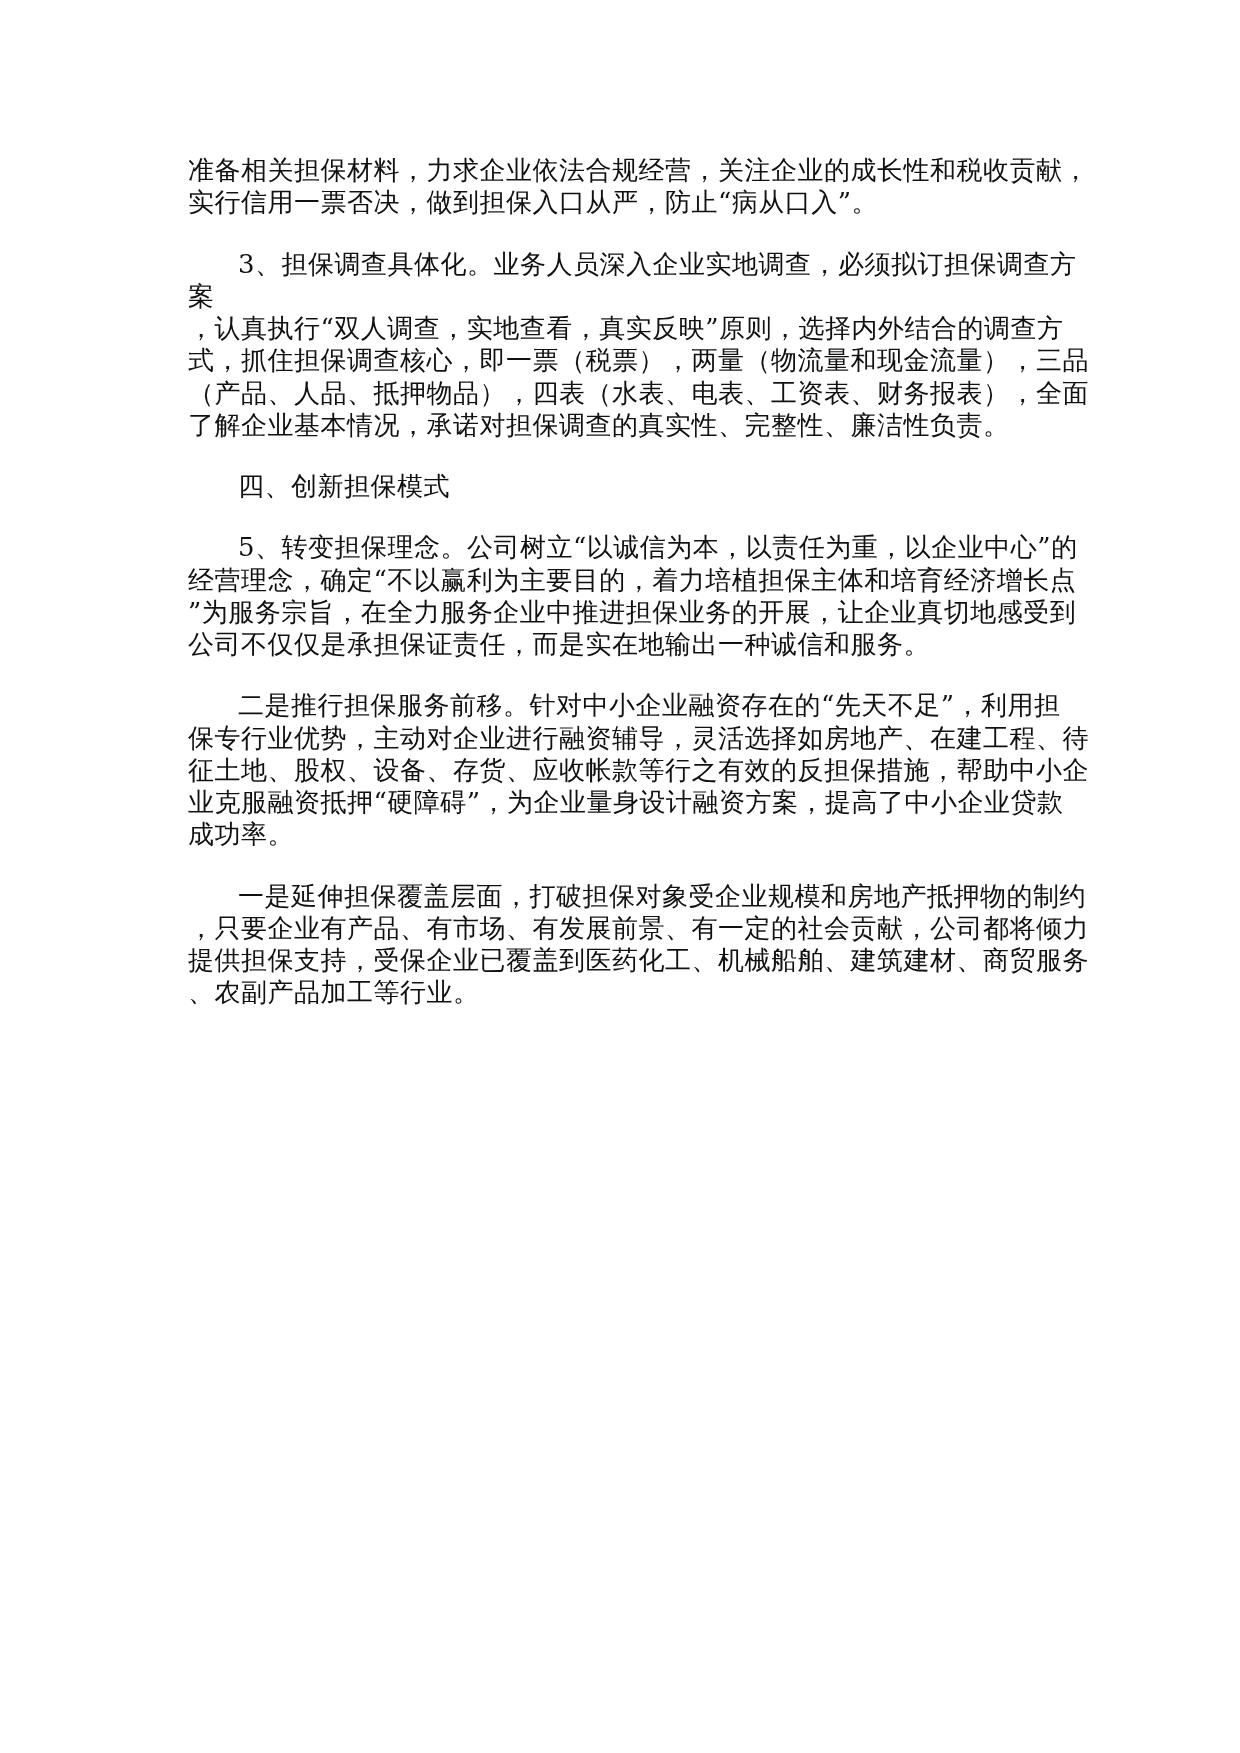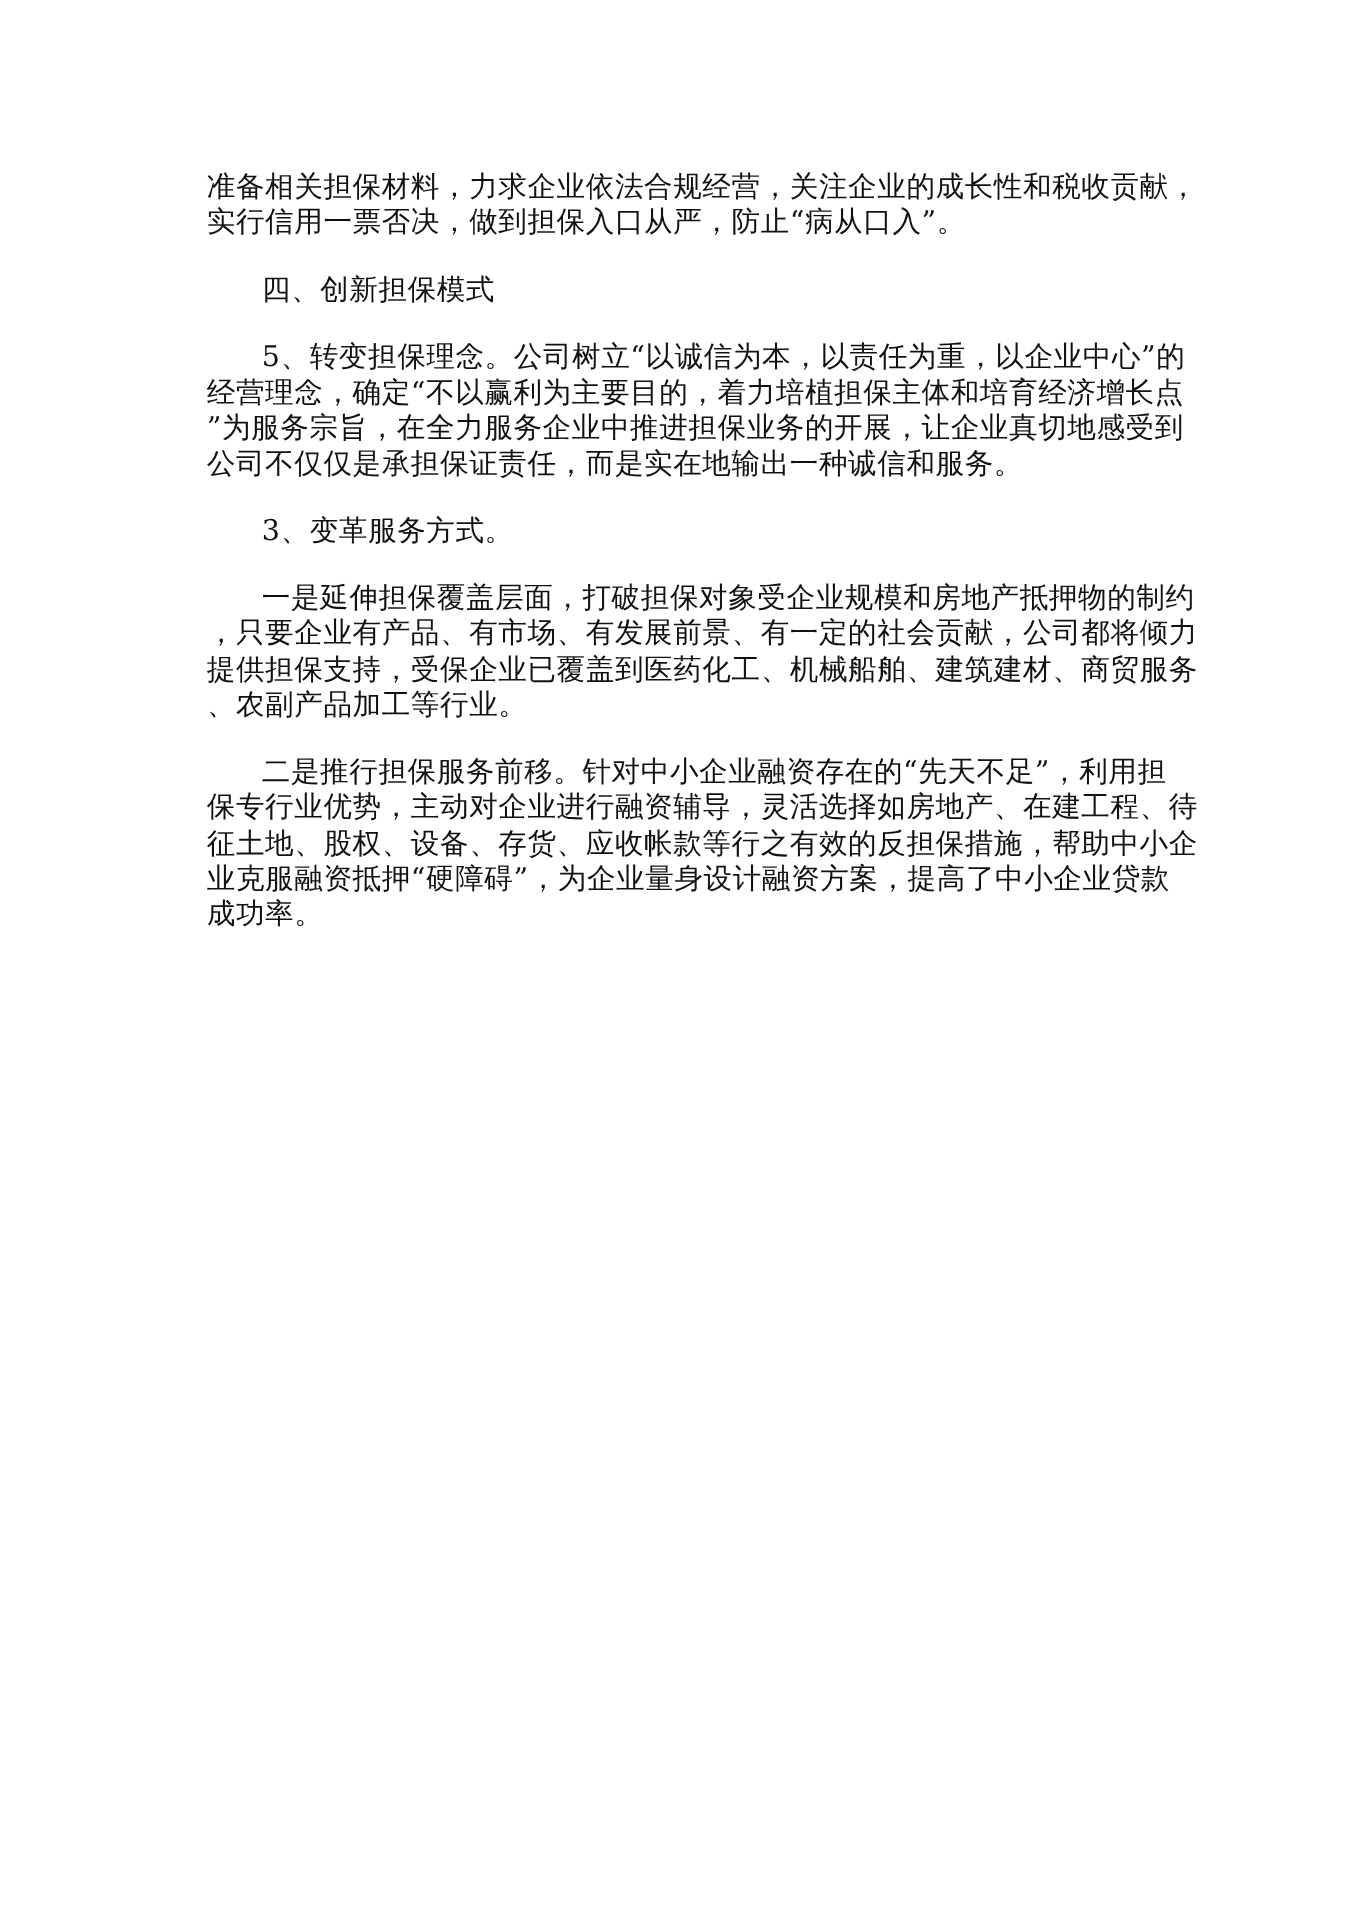--- a/index.html
+++ b/index.html
@@ -33,29 +33,33 @@
     text-indent: 50px;          
   }
 </style>
 </head>
 <body>
 
 <div class="page">
   <div class="doc-body">
     <div class="para">准备相关担保材料，力求企业依法合规经营，关注企业的成长性和税收贡献，
 实行信用一票否决，做到担保入口从严，防止“病从口入”。</div>
+    <div class="para indent">3、担保调查具体化。业务人员深入企业实地调查，必须拟订担保调查方案
+，认真执行“双人调查，实地查看，真实反映”原则，选择内外结合的调查方
+式，抓住担保调查核心，即一票（税票），两量（物流量和现金流量），三品
+（产品、人品、抵押物品），四表（水表、电表、工资表、财务报表），全面
+了解企业基本情况，承诺对担保调查的真实性、完整性、廉洁性负责。</div>
     <div class="para indent">四、创新担保模式</div>
     <div class="para indent">5、转变担保理念。公司树立“以诚信为本，以责任为重，以企业中心”的
 经营理念，确定“不以赢利为主要目的，着力培植担保主体和培育经济增长点
 ”为服务宗旨，在全力服务企业中推进担保业务的开展，让企业真切地感受到
 公司不仅仅是承担保证责任，而是实在地输出一种诚信和服务。</div>
-    <div class="para indent">3、变革服务方式。</div>
-    <div class="para indent">一是延伸担保覆盖层面，打破担保对象受企业规模和房地产抵押物的制约
-，只要企业有产品、有市场、有发展前景、有一定的社会贡献，公司都将倾力
-提供担保支持，受保企业已覆盖到医药化工、机械船舶、建筑建材、商贸服务
-、农副产品加工等行业。</div>
     <div class="para indent">二是推行担保服务前移。针对中小企业融资存在的“先天不足”，利用担
 保专行业优势，主动对企业进行融资辅导，灵活选择如房地产、在建工程、待
 征土地、股权、设备、存货、应收帐款等行之有效的反担保措施，帮助中小企
 业克服融资抵押“硬障碍”，为企业量身设计融资方案，提高了中小企业贷款
 成功率。</div>
+    <div class="para indent">一是延伸担保覆盖层面，打破担保对象受企业规模和房地产抵押物的制约
+，只要企业有产品、有市场、有发展前景、有一定的社会贡献，公司都将倾力
+提供担保支持，受保企业已覆盖到医药化工、机械船舶、建筑建材、商贸服务
+、农副产品加工等行业。</div>
   </div>
 </div>
 
 </body></html>

